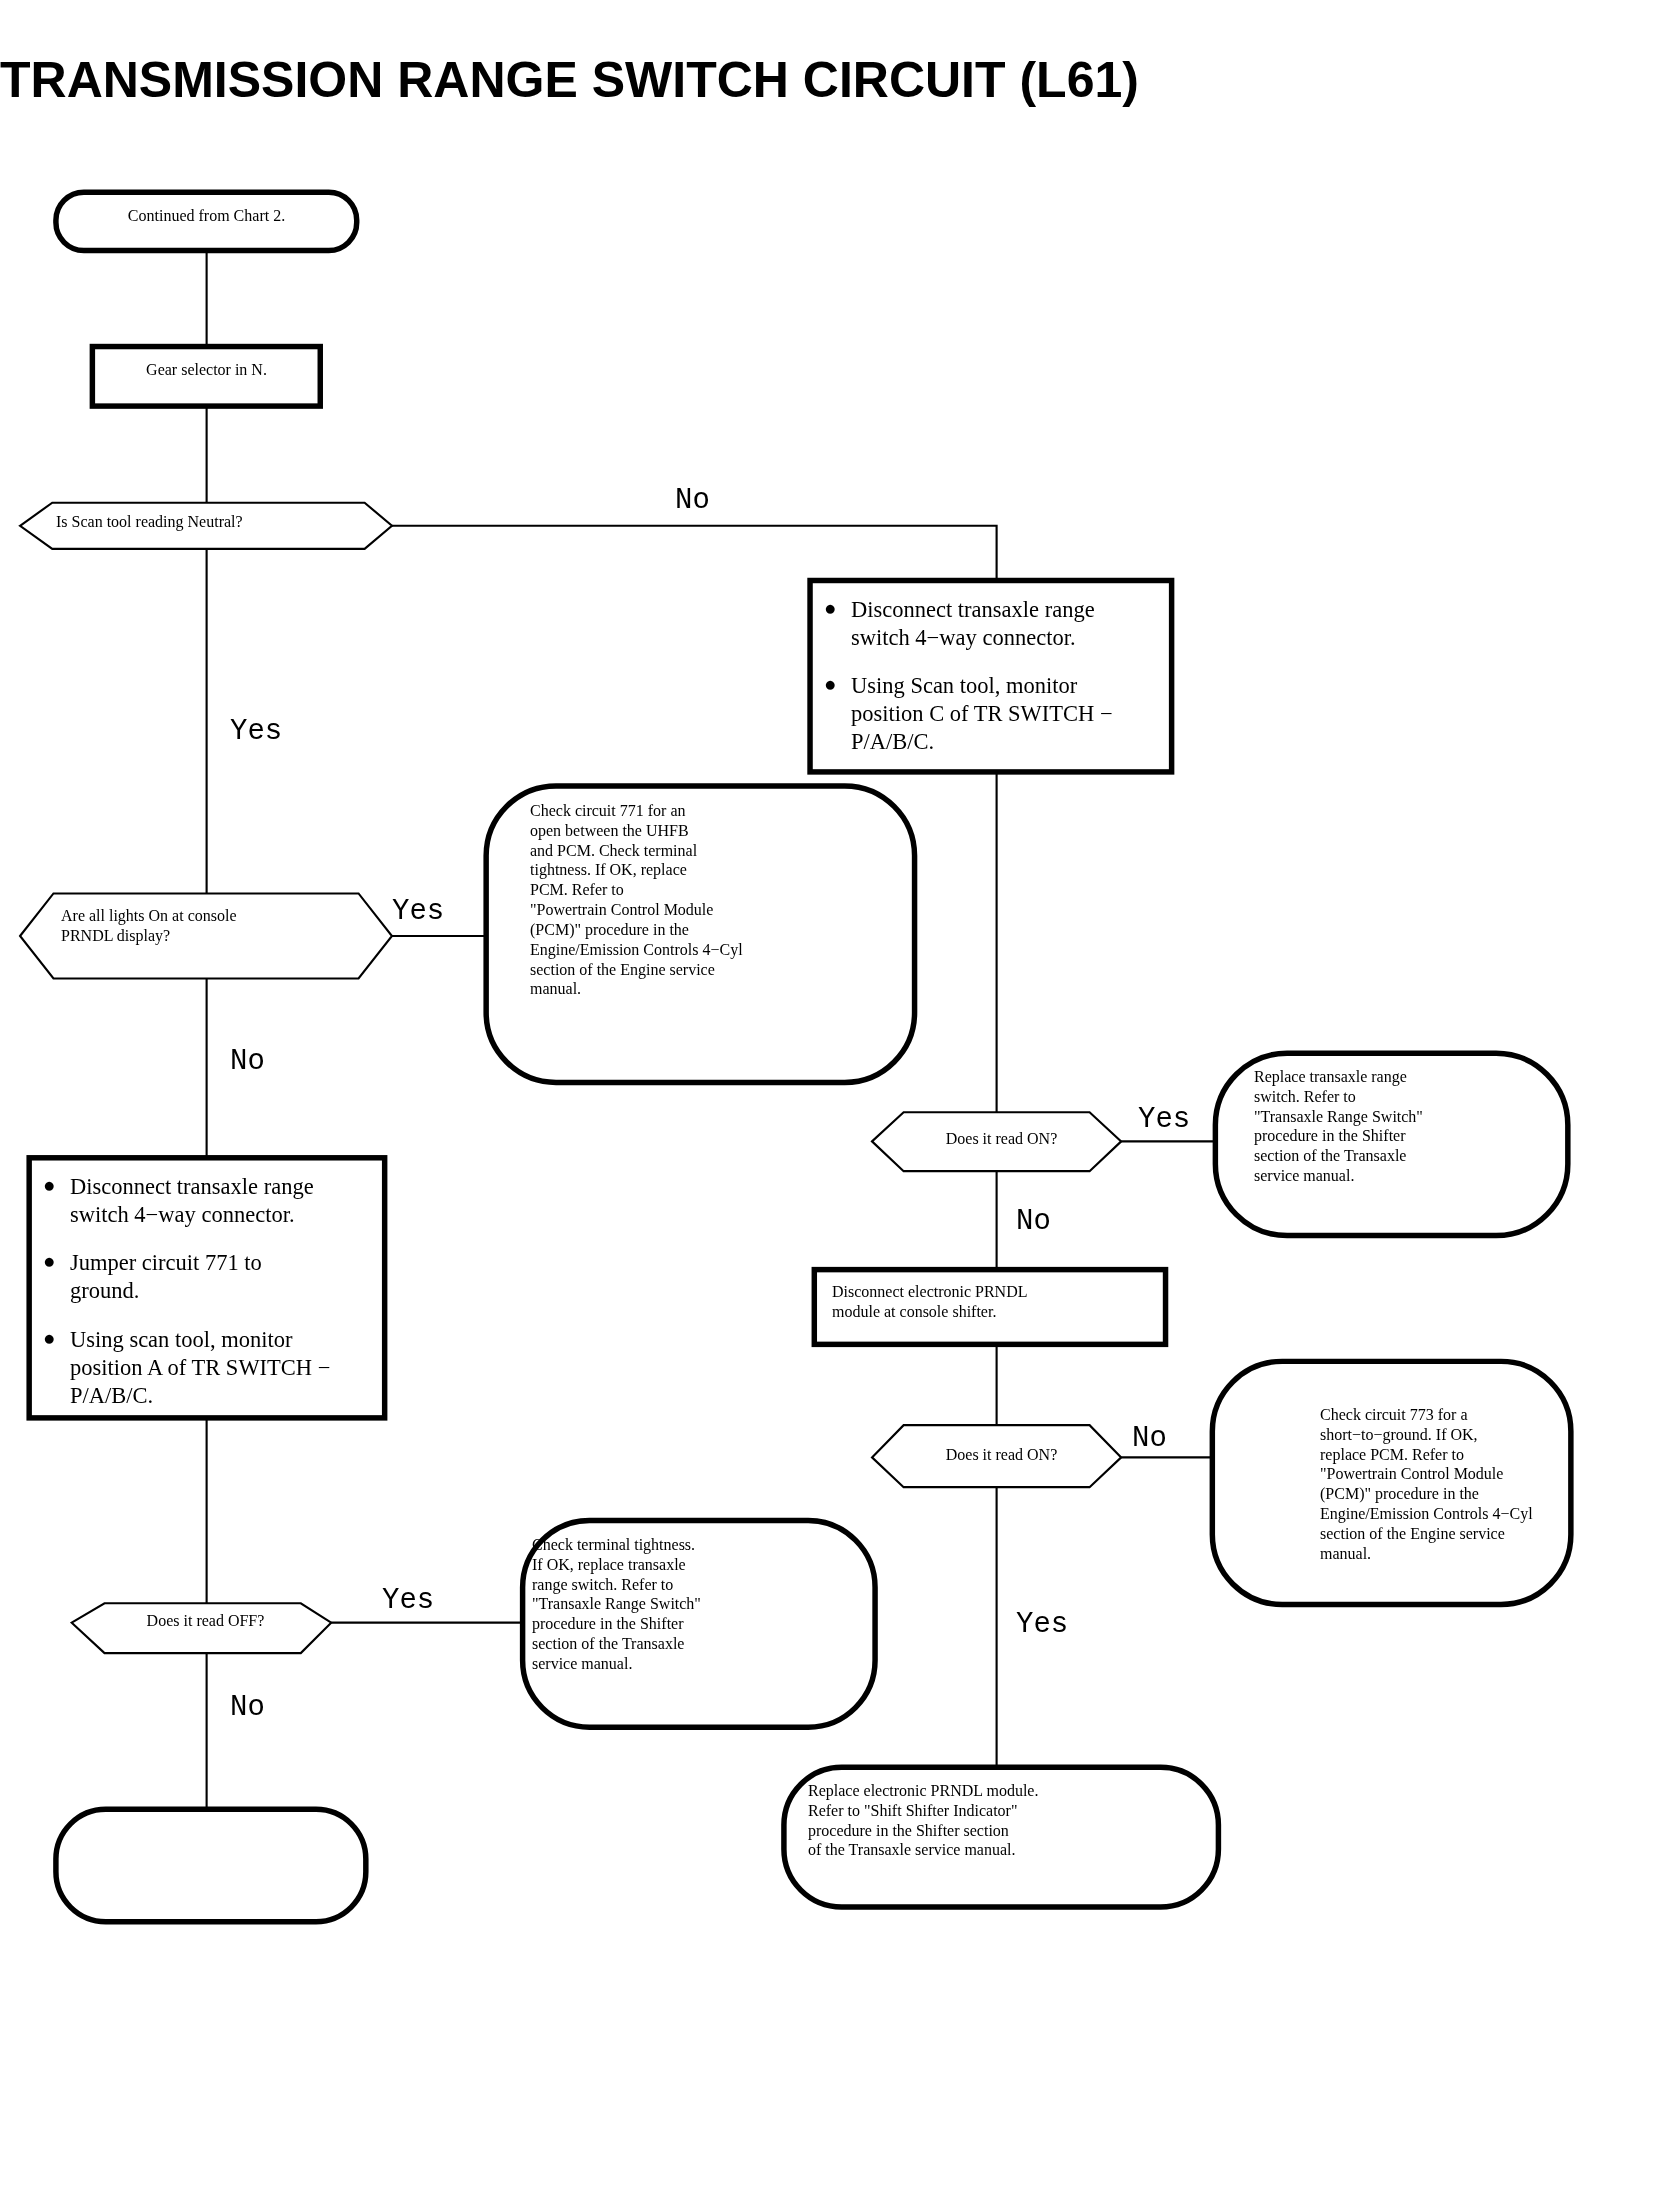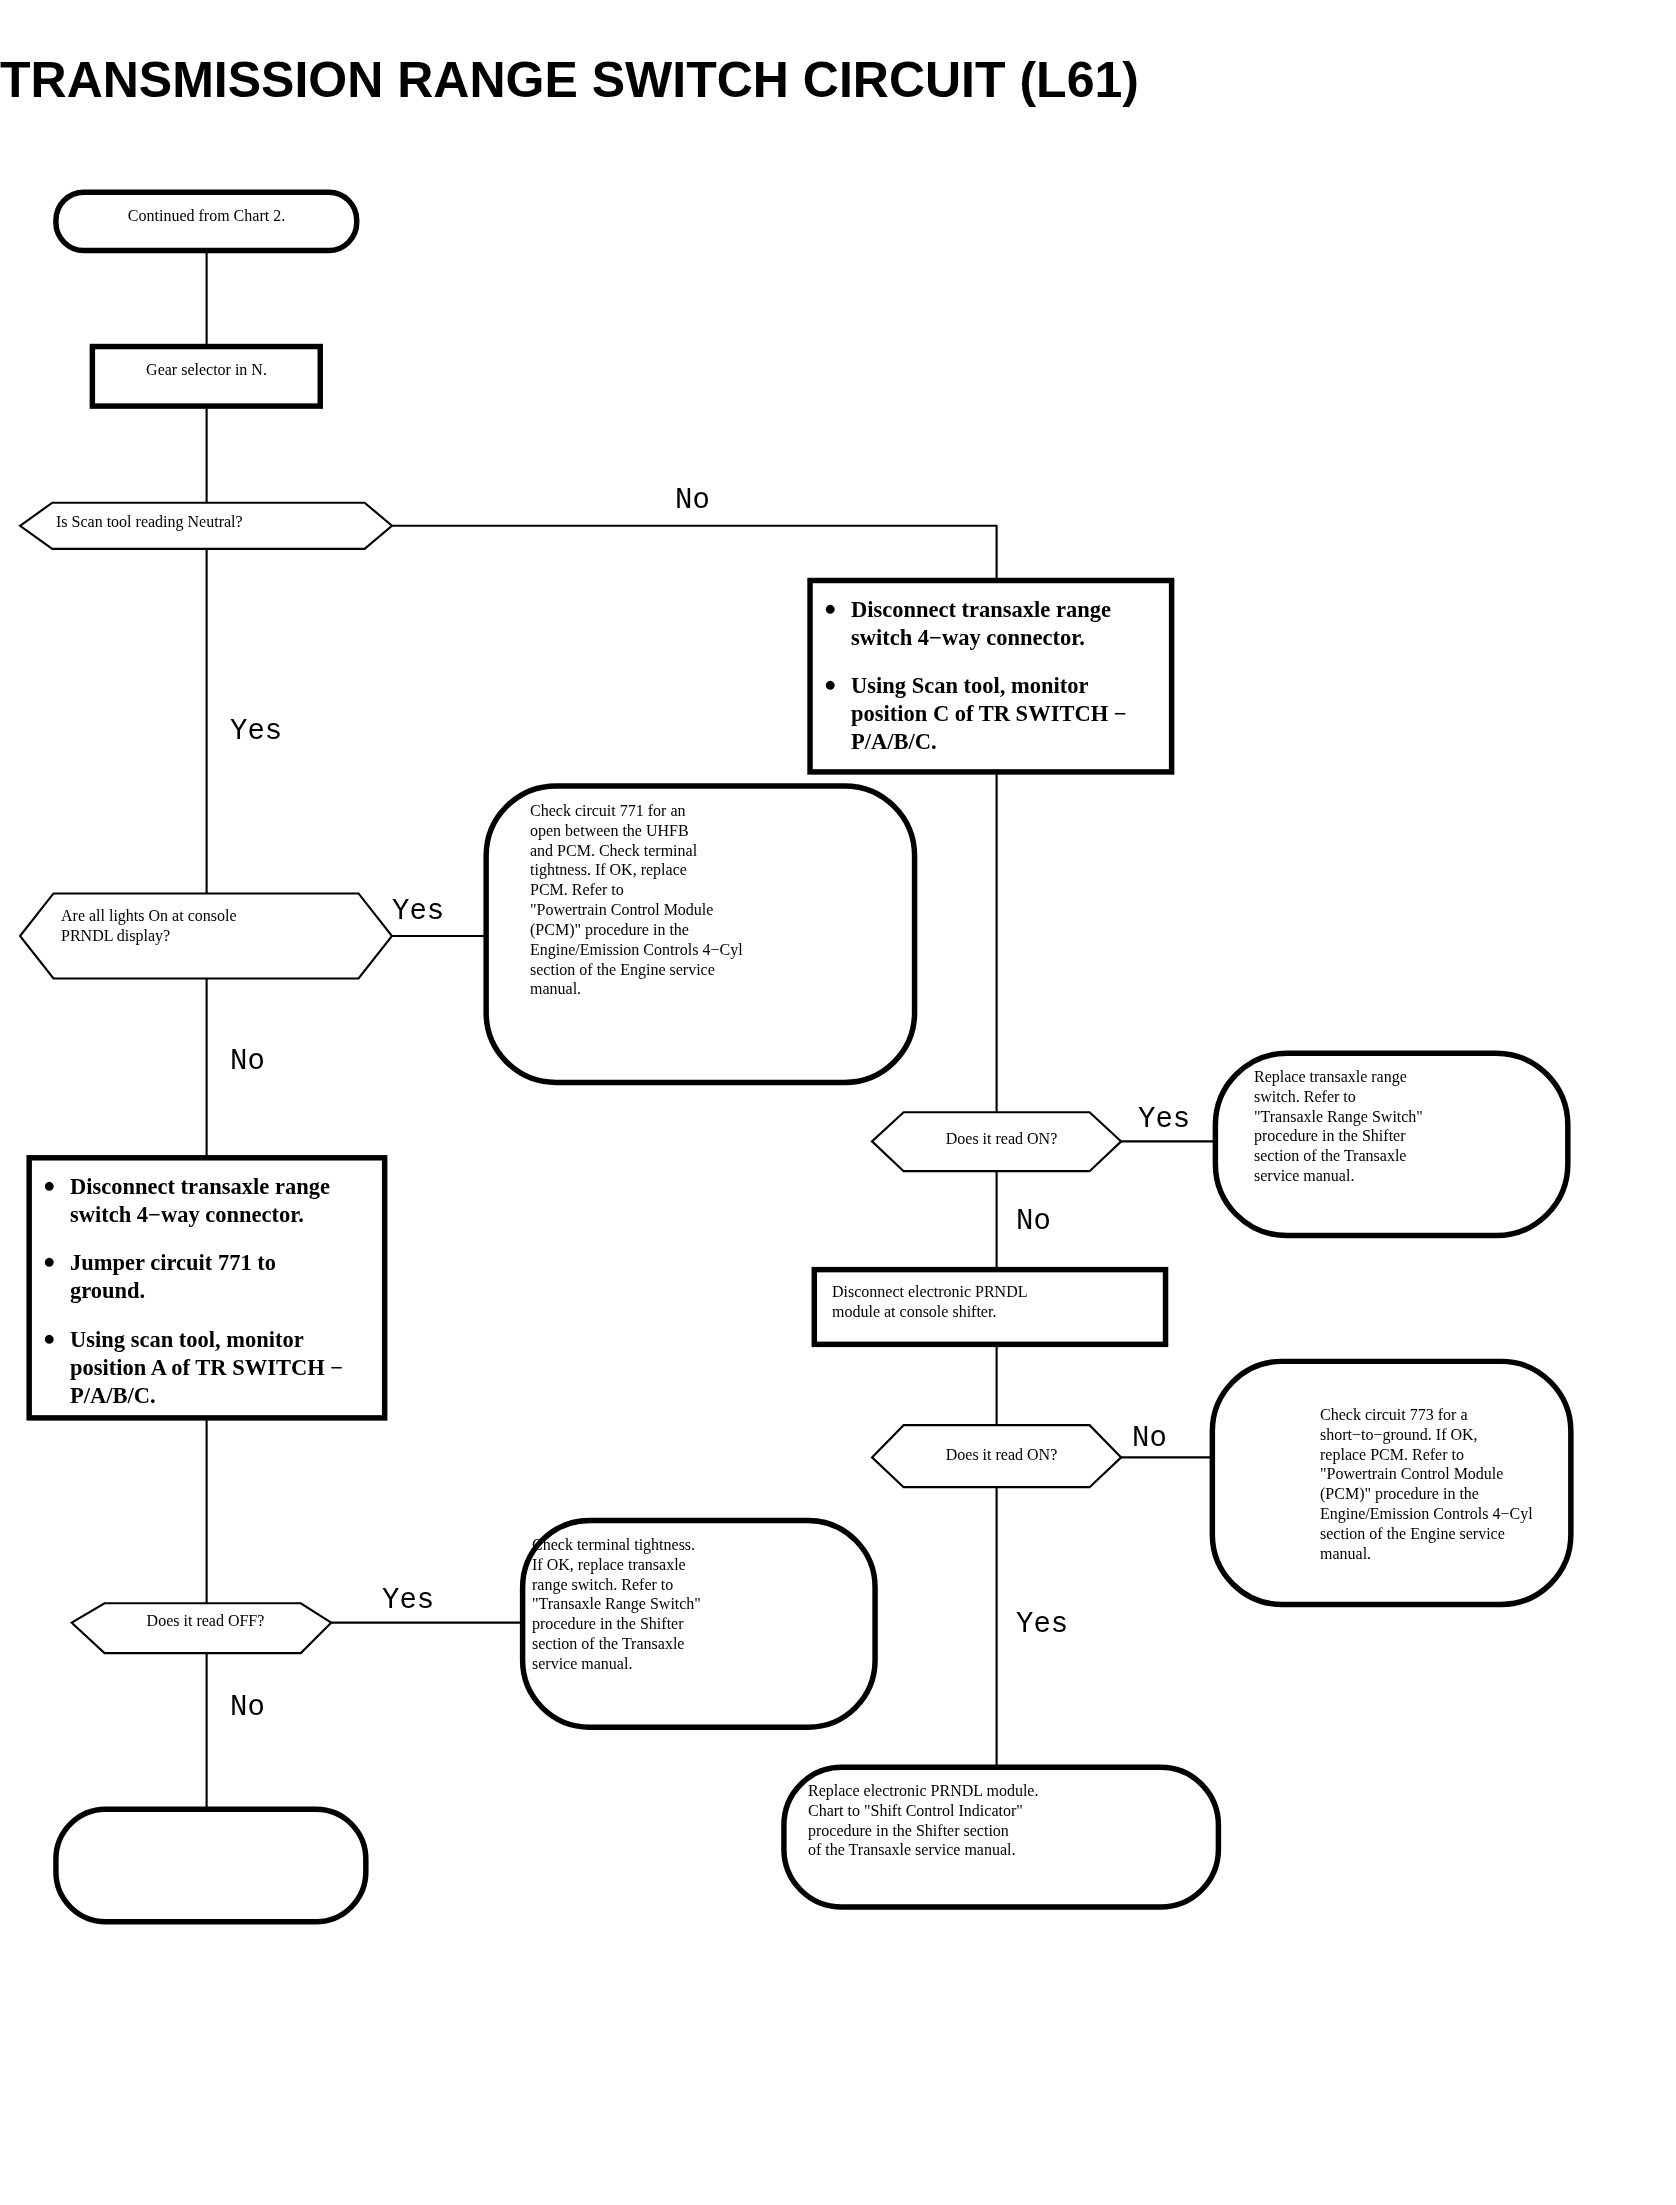--- a/index.html
+++ b/index.html
@@ -66,21 +66,21 @@
     display: flex;
     margin-bottom: 20.7px;
   }
   .bullet-row:last-child { margin-bottom: 0; }
   .bullet-dot {
     width: 27px;
     flex: 0 0 27px;
     font-size: 20.7px;
     line-height: 1.24;
   }
-  .bullet-body { flex: 1 1 auto; white-space: pre-line; font-weight: bold; }
+  .bullet-body { flex: 1 1 auto; white-space: pre-line; }
 </style>
 </head>
 <body>
 
 <div id="page">
 
   <div id="chart-title">
     <span>TRANSMISSION RANGE SWITCH CIRCUIT (L61)</span>
   </div>
 
@@ -230,21 +230,21 @@
   <div class="node-text" style="left:532px; top:1535px; width:322px;">Check terminal tightness.
 If OK, replace transaxle
 range switch. Refer to
 "Transaxle Range Switch"
 procedure in the Shifter
 section of the Transaxle
 service manual.</div>
 
 
   <div class="node-text" style="left:808px; top:1781px; width:401px;">Replace electronic PRNDL module.
-Chart to "Shift Control Indicator"
+Refer to "Shift Shifter Indicator"
 procedure in the Shifter section
 of the Transaxle service manual.</div>
 
   <div class="edge-label" style="left:675px; top:486px;">No</div>
   <div class="edge-label" style="left:230px; top:717px;">Yes</div>
   <div class="edge-label" style="left:392px; top:897px;">Yes</div>
   <div class="edge-label" style="left:230px; top:1047px;">No</div>
   <div class="edge-label" style="left:1138px; top:1105px;">Yes</div>
   <div class="edge-label" style="left:1016px; top:1207px;">No</div>
   <div class="edge-label" style="left:1132px; top:1424px;">No</div>

